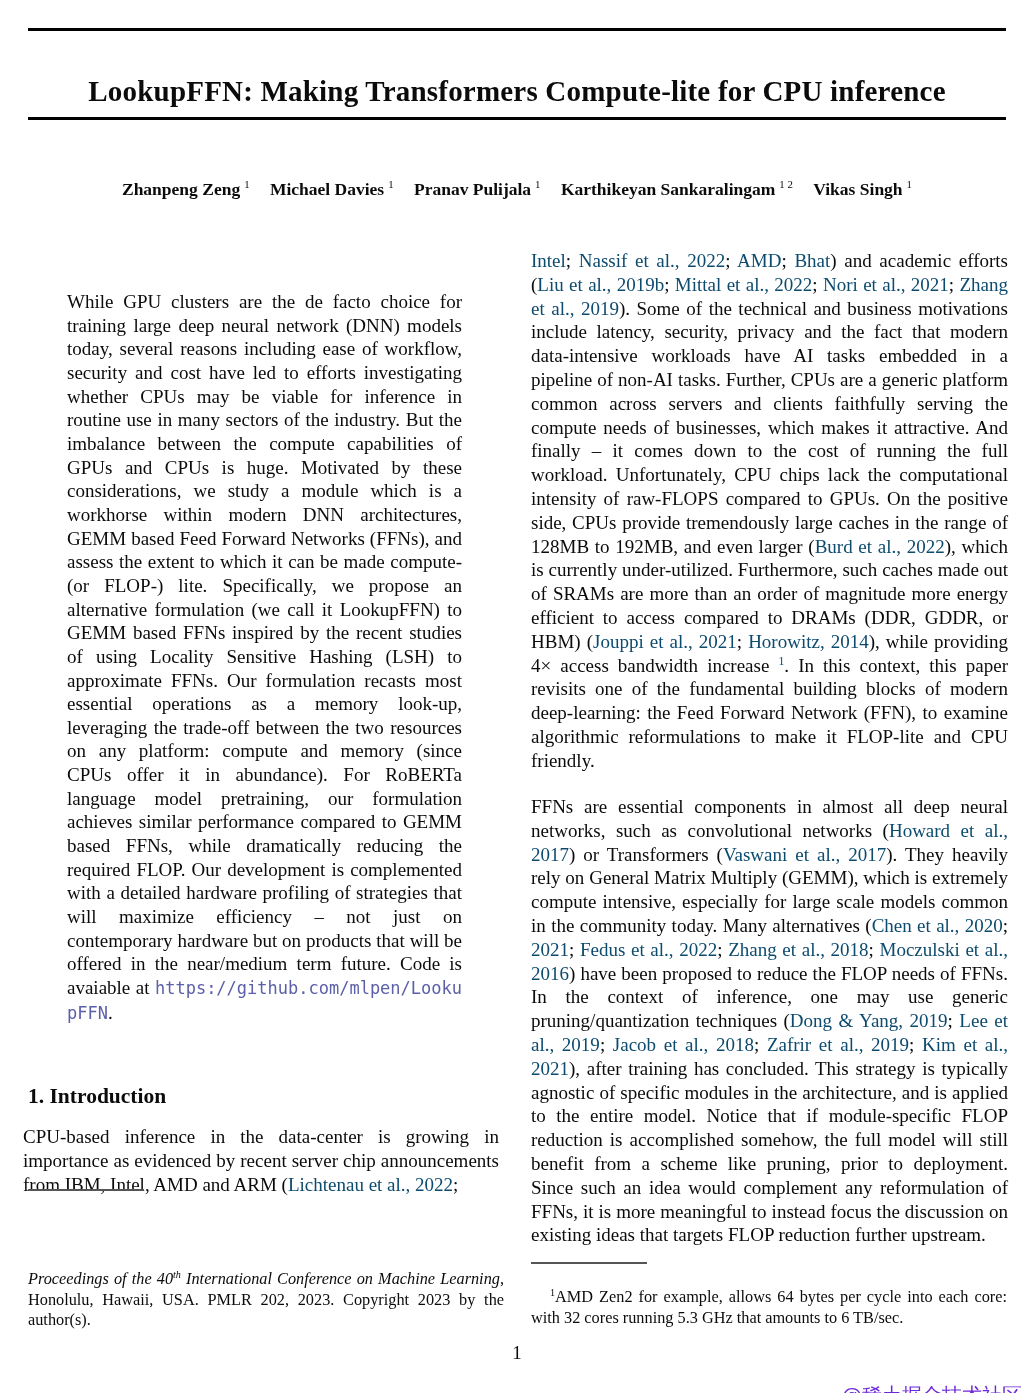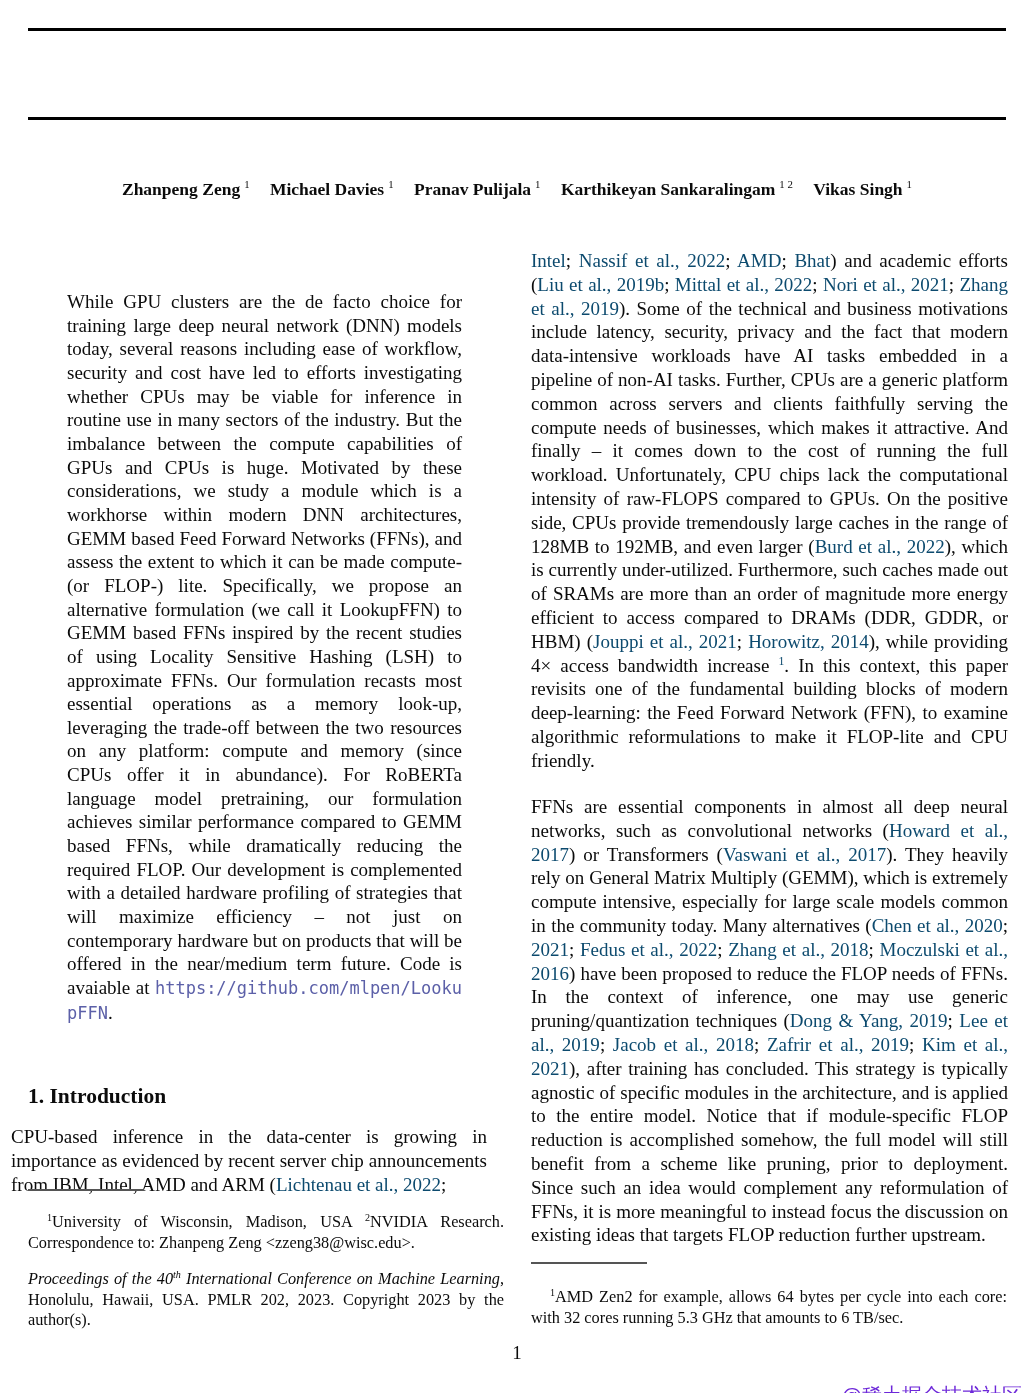--- a/index.html
+++ b/index.html
@@ -76,21 +76,21 @@
 
   .section-heading {
     position: absolute;
     left: 28px;
     top: 1066px;
     font-size: 21.5px;
     font-weight: 700;
   }
   .intro-paragraph {
     position: absolute;
-    left: 11px;
+    left: 23px;
     top: 1106px;
     width: 476px;
     text-align: justify;
     font-size: 19px;
     line-height: 23.8px;
   }
 
   .fn-rule {
     position: absolute;
     width: 116px;
@@ -140,38 +140,38 @@
     font-family: "DejaVu Sans", sans-serif;
   }
 </style>
 </head>
 <body>
 
 <div class="page">
 
   <div class="hrule top-rule"></div>
 
+  <h1 class="title">LookupFFN: Making Transformers Compute-lite for CPU inference</h1>
 
   <div class="hrule title-rule"></div>
 
   <div class="authors">
     <span class="author"><span>Zhanpeng Zeng</span><span class="sup">1</span></span>
     <span class="author"><span>Michael Davies</span><span class="sup">1</span></span>
     <span class="author"><span>Pranav Pulijala</span><span class="sup">1</span></span>
     <span class="author"><span>Karthikeyan Sankaralingam</span><span class="sup">1 2</span></span>
     <span class="author"><span>Vikas Singh</span><span class="sup">1</span></span>
   </div>
 
   <p class="abstract-body"><span>While GPU clusters are the de facto choice for training large deep neural network (DNN) models today, several reasons including ease of workflow, security and cost have led to efforts investigating whether CPUs may be viable for inference in routine use in many sectors of the industry. But the imbalance between the compute capabilities of GPUs and CPUs is huge. Motivated by these considerations, we study a module which is a workhorse within modern DNN architectures, GEMM based Feed Forward Networks (FFNs), and assess the extent to which it can be made compute- (or FLOP-) lite. Specifically, we propose an alternative formulation (we call it LookupFFN) to GEMM based FFNs inspired by the recent studies of using Locality Sensitive Hashing (LSH) to approximate FFNs. Our formulation recasts most essential operations as a memory look-up, leveraging the trade-off between the two resources on any platform: compute and memory (since CPUs offer it in abundance). For RoBERTa language model pretraining, our formulation achieves similar performance compared to GEMM based FFNs, while dramatically reducing the required FLOP. Our development is complemented with a detailed hardware profiling of strategies that will maximize efficiency – not just on contemporary hardware but on products that will be offered in the near/medium term future. Code is avaiable at </span><span class="url">https://github.com/mlpen/LookupFFN</span><span>.</span></p>
 
   <h2 class="section-heading">1. Introduction</h2>
   <p class="intro-paragraph"><span>CPU-based inference in the data-center is growing in importance as evidenced by recent server chip announcements from IBM, Intel, AMD and ARM (</span><span class="cite">Lichtenau et al., 2022</span><span>;</span></p>
 
   <div class="fn-rule fn-rule-left"></div>
-  <p class="footnote fn-indent affiliation-footnote"><span class="sup">1</span><span>University of Wisconsin, Madison, USA </span><span class="sup">2</span><span>NVIDIA Research. Correspondence to: Zhanpeng Zeng &lt;zzeng38@wisc.edu&gt;.</span></p>
   <p class="footnote proceedings-notice"><span class="i">Proceedings of the 40</span><span class="sup i">th</span><span class="i"> International Conference on Machine Learning</span><span>, Honolulu, Hawaii, USA. PMLR 202, 2023. Copyright 2023 by the author(s).</span></p>
 
   <p class="right-p right-p1"><span class="cite">Intel</span><span>; </span><span class="cite">Nassif et al., 2022</span><span>; </span><span class="cite">AMD</span><span>; </span><span class="cite">Bhat</span><span>) and academic efforts (</span><span class="cite">Liu et al., 2019b</span><span>; </span><span class="cite">Mittal et al., 2022</span><span>; </span><span class="cite">Nori et al., 2021</span><span>; </span><span class="cite">Zhang et al., 2019</span><span>). Some of the technical and business motivations include latency, security, privacy and the fact that modern data-intensive workloads have AI tasks embedded in a pipeline of non-AI tasks. Further, CPUs are a generic platform common across servers and clients faithfully serving the compute needs of businesses, which makes it attractive. And finally – it comes down to the cost of running the full workload. Unfortunately, CPU chips lack the computational intensity of raw-FLOPS compared to GPUs. On the positive side, CPUs provide tremendously large caches in the range of 128MB to 192MB, and even larger (</span><span class="cite">Burd et al., 2022</span><span>), which is currently under-utilized. Furthermore, such caches made out of SRAMs are more than an order of magnitude more energy efficient to access compared to DRAMs (DDR, GDDR, or HBM) (</span><span class="cite">Jouppi et al., 2021</span><span>; </span><span class="cite">Horowitz, 2014</span><span>), while providing 4× access bandwidth increase </span><span class="sup cite">1</span><span>. In this context, this paper revisits one of the fundamental building blocks of modern deep-learning: the Feed Forward Network (FFN), to examine algorithmic reformulations to make it FLOP-lite and CPU friendly.</span></p>
   <p class="right-p right-p2"><span>FFNs are essential components in almost all deep neural networks, such as convolutional networks (</span><span class="cite">Howard et al., 2017</span><span>) or Transformers (</span><span class="cite">Vaswani et al., 2017</span><span>). They heavily rely on General Matrix Multiply (GEMM), which is extremely compute intensive, especially for large scale models common in the community today. Many alternatives (</span><span class="cite">Chen et al., 2020</span><span>; </span><span class="cite">2021</span><span>; </span><span class="cite">Fedus et al., 2022</span><span>; </span><span class="cite">Zhang et al., 2018</span><span>; </span><span class="cite">Moczulski et al., 2016</span><span>) have been proposed to reduce the FLOP needs of FFNs. In the context of inference, one may use generic pruning/quantization techniques (</span><span class="cite">Dong &amp; Yang, 2019</span><span>; </span><span class="cite">Lee et al., 2019</span><span>; </span><span class="cite">Jacob et al., 2018</span><span>; </span><span class="cite">Zafrir et al., 2019</span><span>; </span><span class="cite">Kim et al., 2021</span><span>), after training has concluded. This strategy is typically agnostic of specific modules in the architecture, and is applied to the entire model. Notice that if module-specific FLOP reduction is accomplished somehow, the full model will still benefit from a scheme like pruning, prior to deployment. Since such an idea would complement any reformulation of FFNs, it is more meaningful to instead focus the discussion on existing ideas that targets FLOP reduction further upstream.</span></p>
 
   <div class="fn-rule fn-rule-right"></div>
   <p class="footnote fn-indent hardware-footnote"><span class="sup">1</span><span>AMD Zen2 for example, allows 64 bytes per cycle into each core: with 32 cores running 5.3 GHz that amounts to 6 TB/sec.</span></p>
 
   <div class="page-number">1</div>
   <div class="watermark">@稀土掘金技术社区</div>

